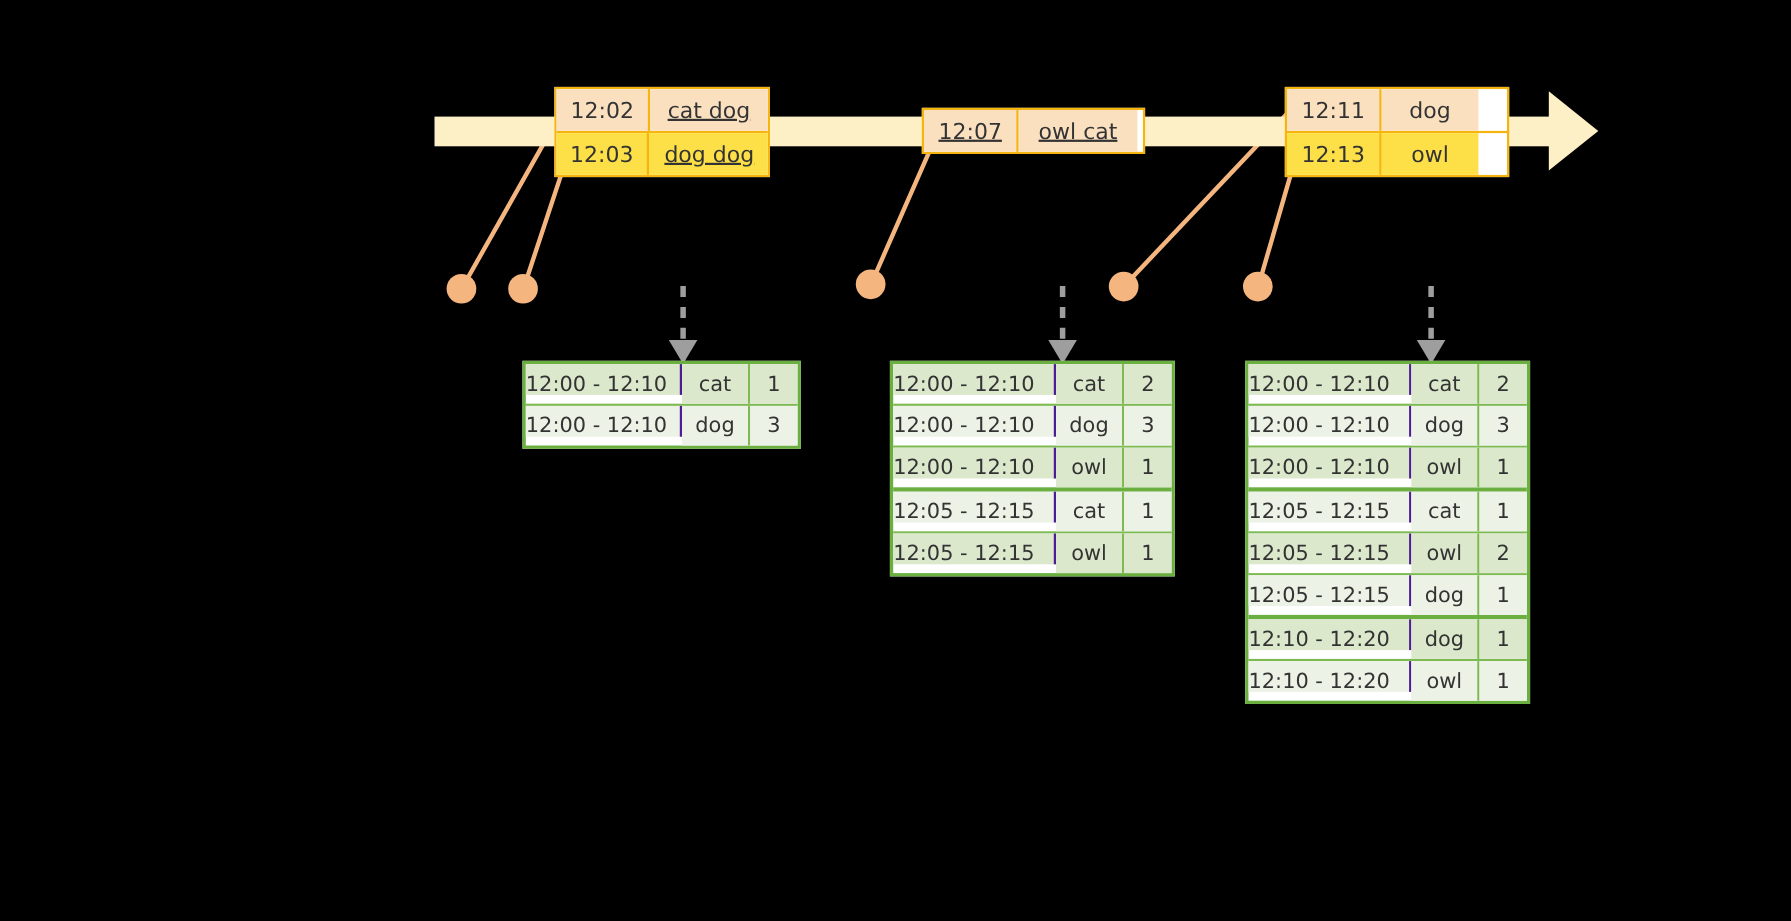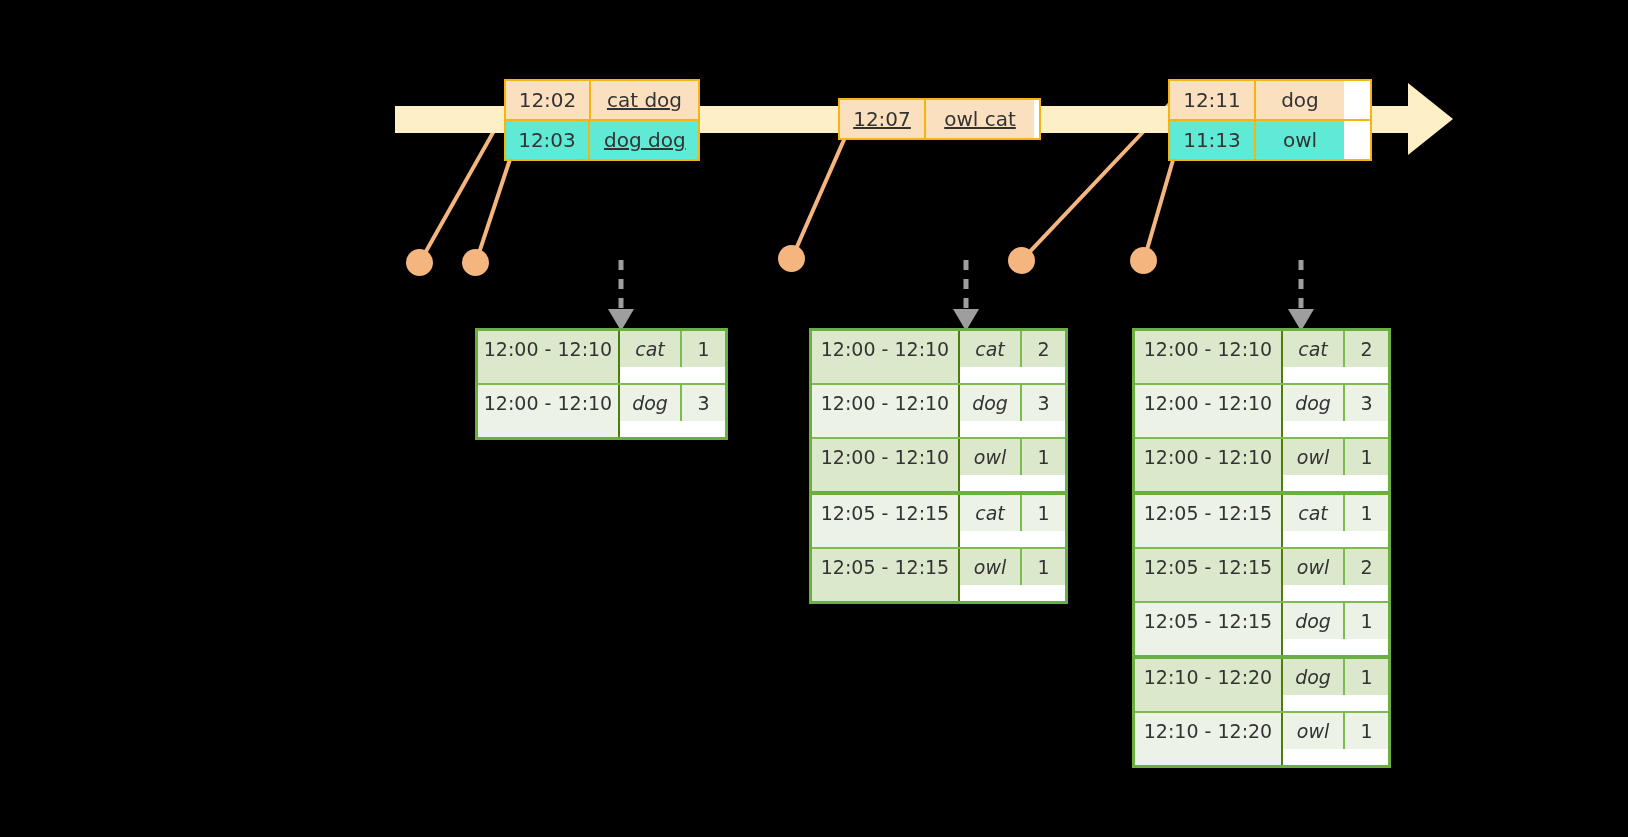--- a/index.html
+++ b/index.html
@@ -60,21 +60,21 @@
   .evt-row {
     display: flex;
     box-sizing: border-box;
   }
   .evt-row + .evt-row {
     border-top: 2px solid #F6B40E;
   }
   .evt-row.shade .evt-time,
   .evt-row.shade .evt-text { background: #FBE0C0; }
   .evt-row.light .evt-time,
-  .evt-row.light .evt-text { background: #5eead4; }
+  .evt-row.light .evt-text { background: #fde047; }
   .evt-time {
     width: 86px;
     height: 38px;
     line-height: 38px;
     text-align: center;
     font-size: 20px;
     border-right: 2px solid #F6B40E;
     box-sizing: border-box;
     white-space: nowrap;
   }
@@ -114,37 +114,35 @@
   .res-row {
     display: flex;
     box-sizing: border-box;
     border-bottom: 2px solid #7DBA52;
   }
   .res-row:last-child { border-bottom: none; }
   .res-row.shade > div { background: #DCE8CC; }
   .res-row.light > div { background: #ECF2E5; }
   .res-row.group-end { border-bottom: 4px solid #6AAF40; }
   .cell-range {
-    height: 52px;
+    height: 28px;
     line-height: 36px;
-    text-align: center;
     font-size: 19px;
-    border-right: 2px solid #4d7c0f;
+    border-right: 2px solid #4c1d95;
     box-sizing: border-box;
     white-space: nowrap;
   }
   .cell-word {
     width: 62px;
     height: 36px;
     line-height: 36px;
     text-align: center;
     font-size: 19px;
     border-right: 2px solid #7DBA52;
     box-sizing: border-box;
-    font-style: italic;
   }
   .cell-count {
     width: 43px;
     height: 36px;
     line-height: 36px;
     text-align: center;
     font-size: 19px;
     box-sizing: border-box;
   }
 
@@ -200,21 +198,21 @@
       <div class="evt-text">owl cat</div>
     </div>
   </div>
 
   <div class="evt-group" id="evt-group-2">
     <div class="evt-row shade">
       <div class="evt-time">12:11</div>
       <div class="evt-text">dog</div>
     </div>
     <div class="evt-row light">
-      <div class="evt-time">11:13</div>
+      <div class="evt-time">12:13</div>
       <div class="evt-text">owl</div>
     </div>
   </div>
 
   <div class="dot" style="left:406px; top:232px;"></div>
   <div class="dot" style="left:462px; top:232px;"></div>
   <div class="dot" style="left:778px; top:228px;"></div>
   <div class="dot" style="left:1008px; top:230px;"></div>
   <div class="dot" style="left:1130px; top:230px;"></div>
 

